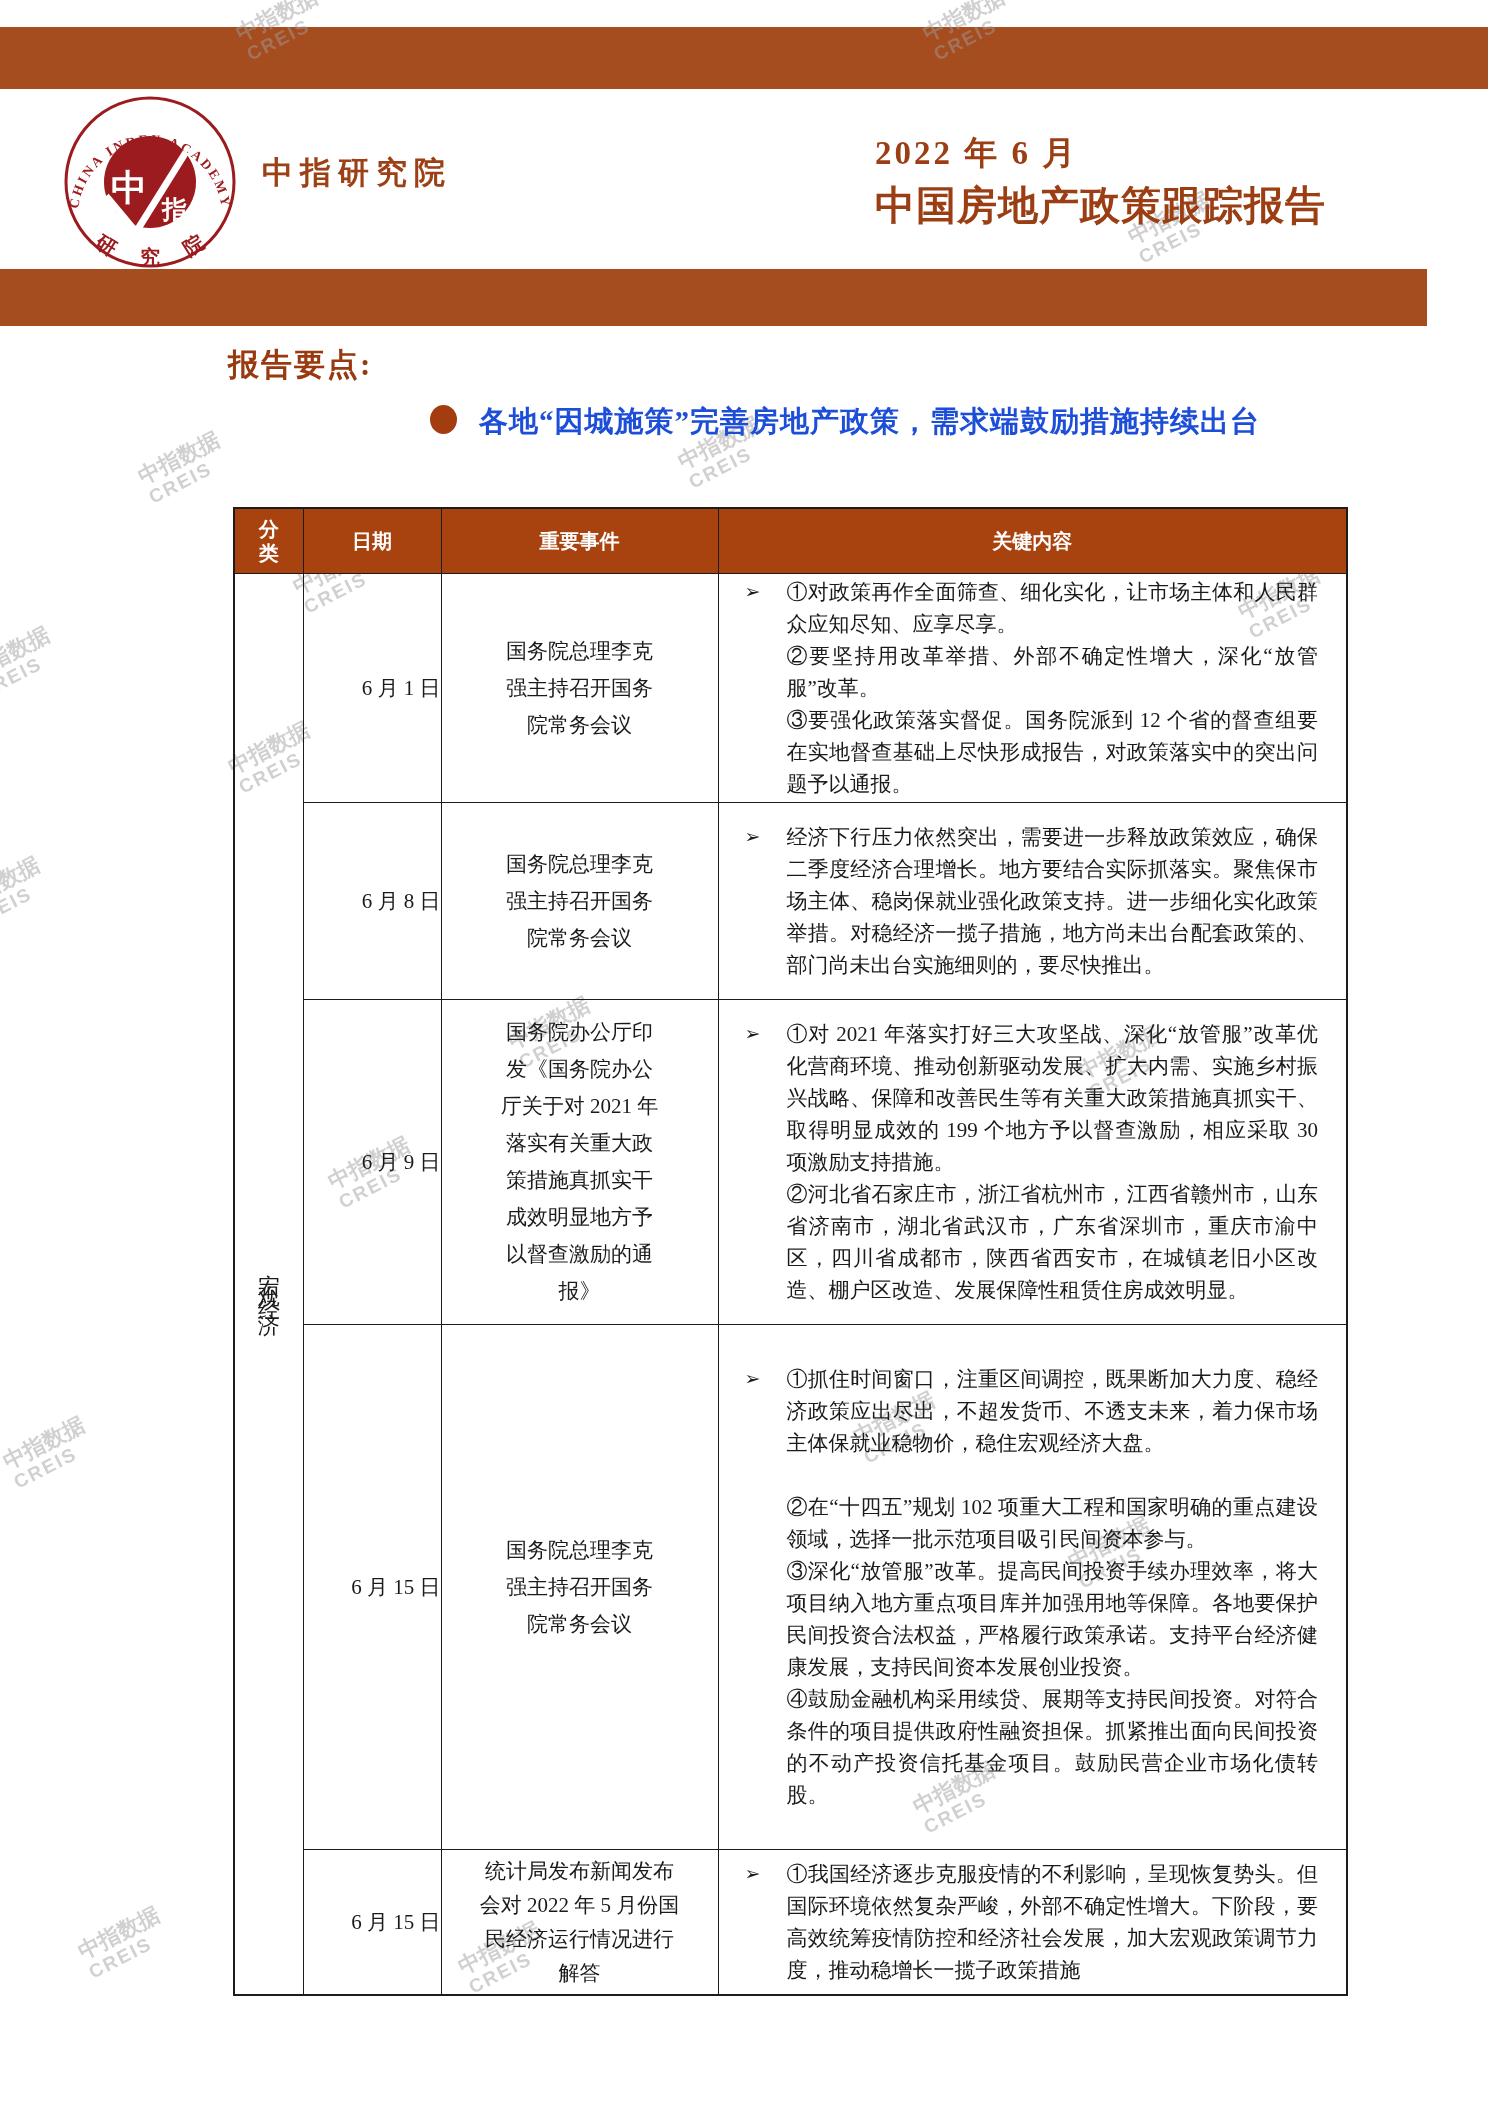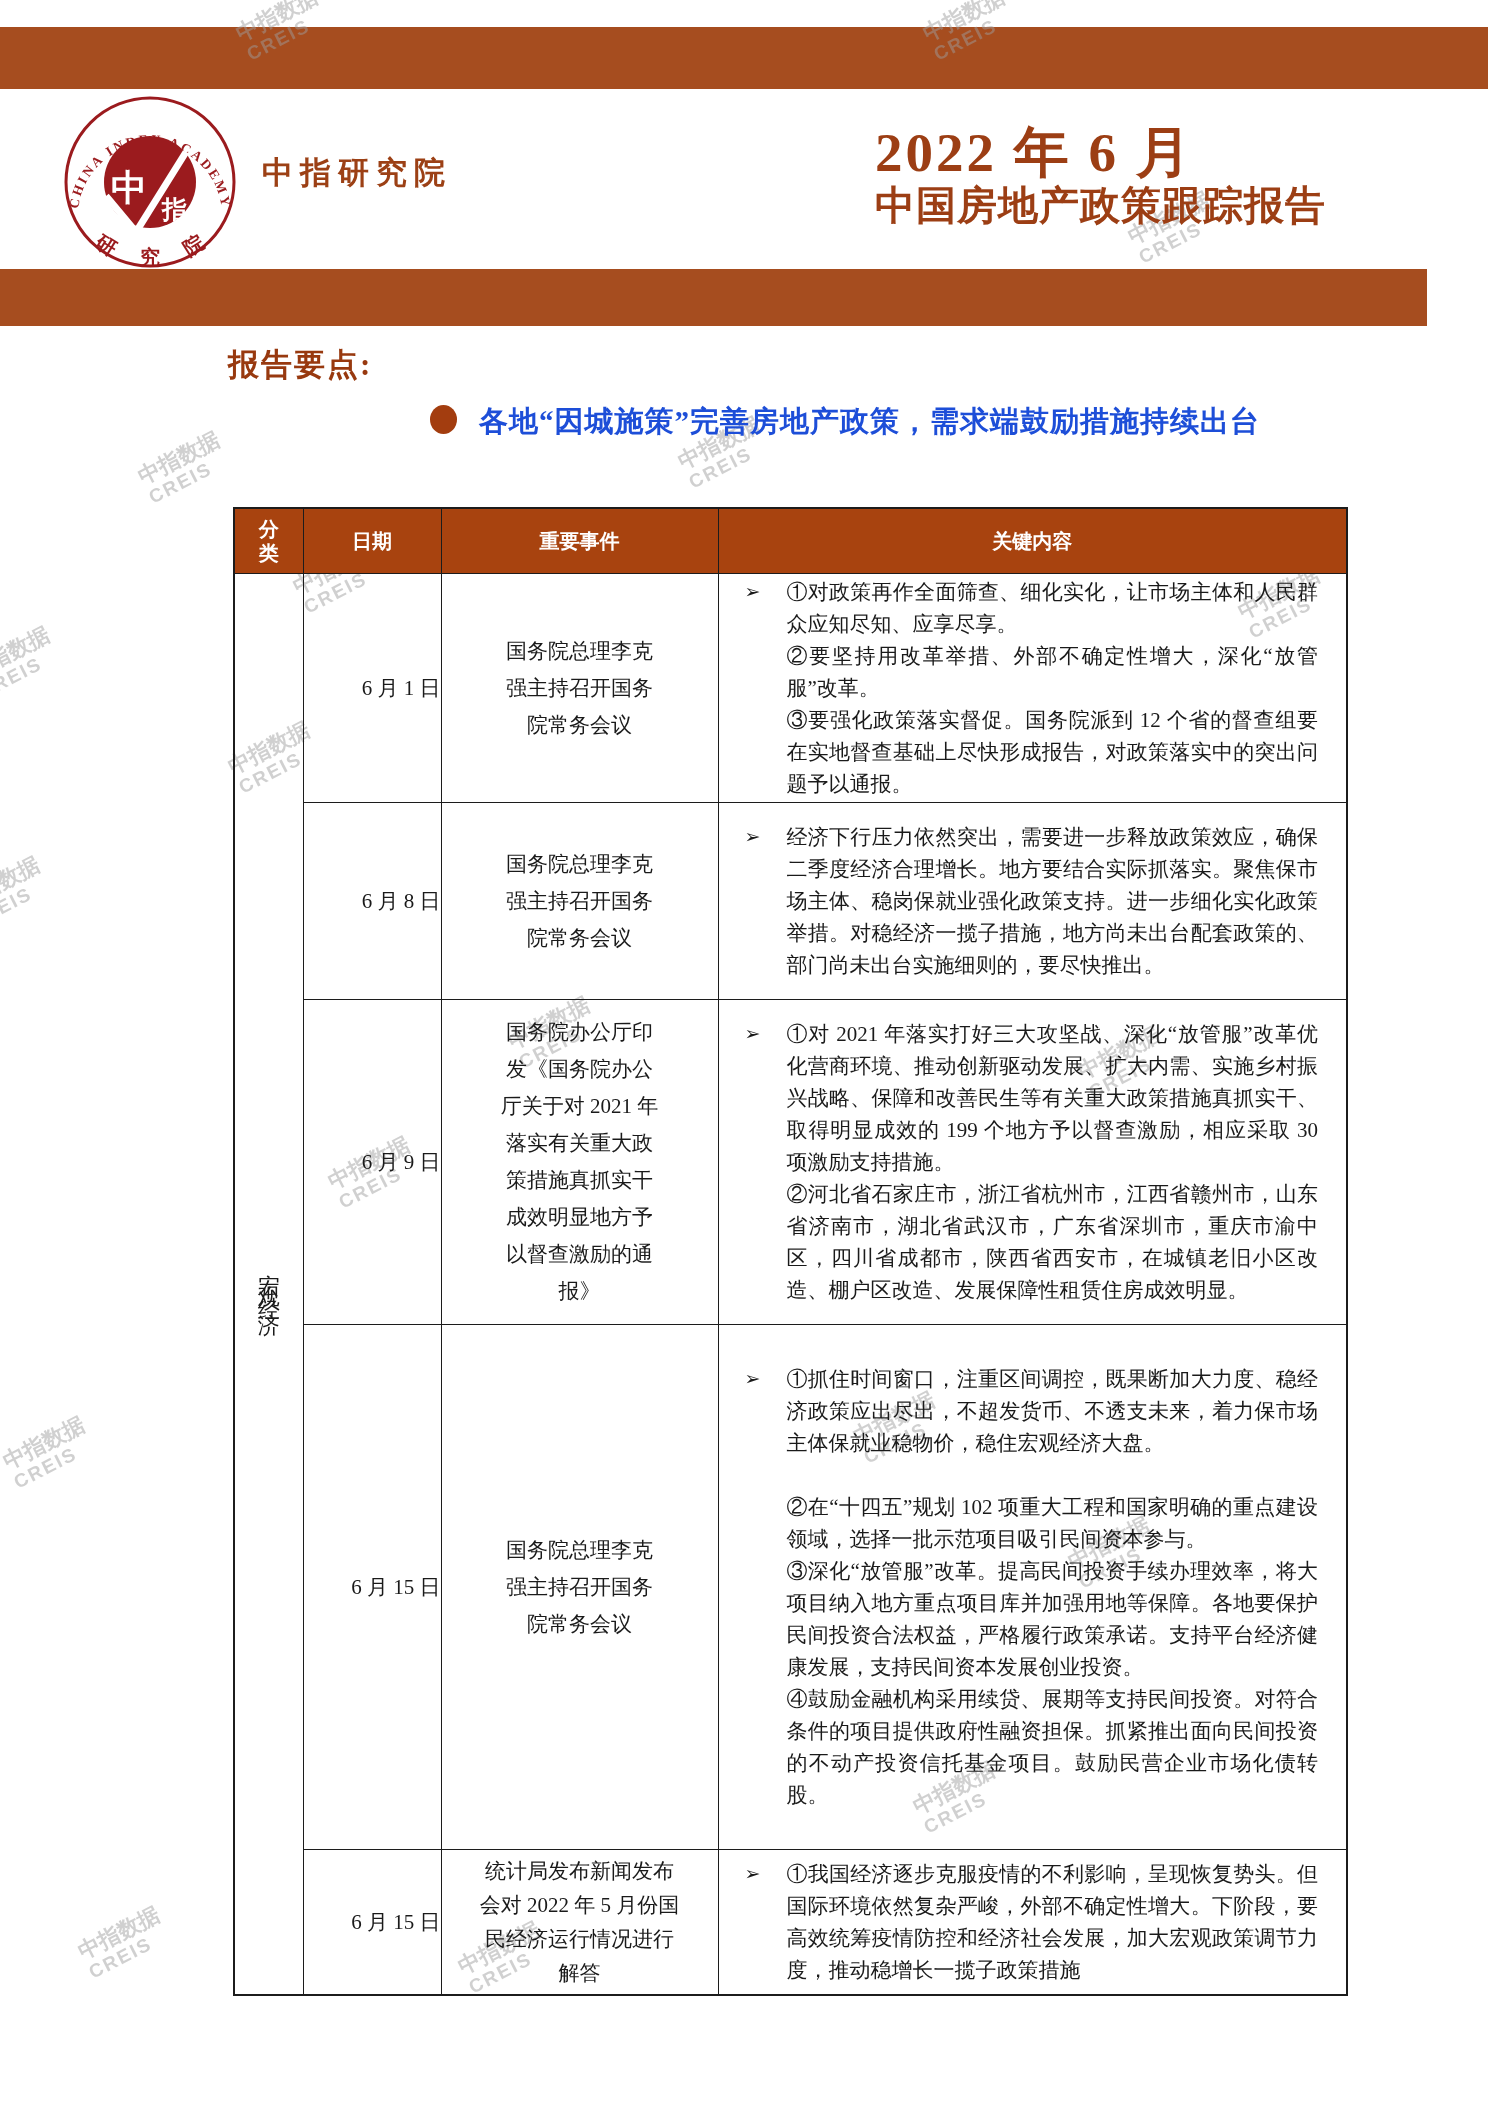--- a/index.html
+++ b/index.html
@@ -21,21 +21,21 @@
   }
   .wm .wm2 { font-size:19px; letter-spacing:2px; }
 
   
   .logo { position:absolute; left:62px; top:96px; width:176px; height:176px; z-index:2; }
   .org-name {
     position:absolute; left:262px; top:152px; z-index:2;
     font-size:31px; font-weight:bold; color:#9C4015; letter-spacing:7px;
   }
   .title-block { position:absolute; left:875px; top:126px; z-index:2; color:#9C3E14; }
-  .title-line1 { font-size:55px; font-weight:bold; letter-spacing:3px; line-height:54px; }
+  .title-line1 { font-size:33px; font-weight:bold; letter-spacing:3px; line-height:54px; }
   .title-line2 { font-size:40px; font-weight:bold; letter-spacing:1px; line-height:52px; }
 
   
   .section-heading {
     position:absolute; left:228px; top:344px; z-index:2;
     font-size:31px; font-weight:bold; color:#98390F; letter-spacing:2px;
   }
   .key-point-row { position:absolute; left:430px; top:402px; z-index:2; display:flex; align-items:flex-start; }
   .key-dot { width:27px; height:29px; border-radius:50%; background:#A33D0F; margin-top:3px; flex:none; }
   .key-point-text { margin-left:22px; font-size:29px; font-weight:bold; color:#1d4ed8; letter-spacing:1px; white-space:nowrap; }

